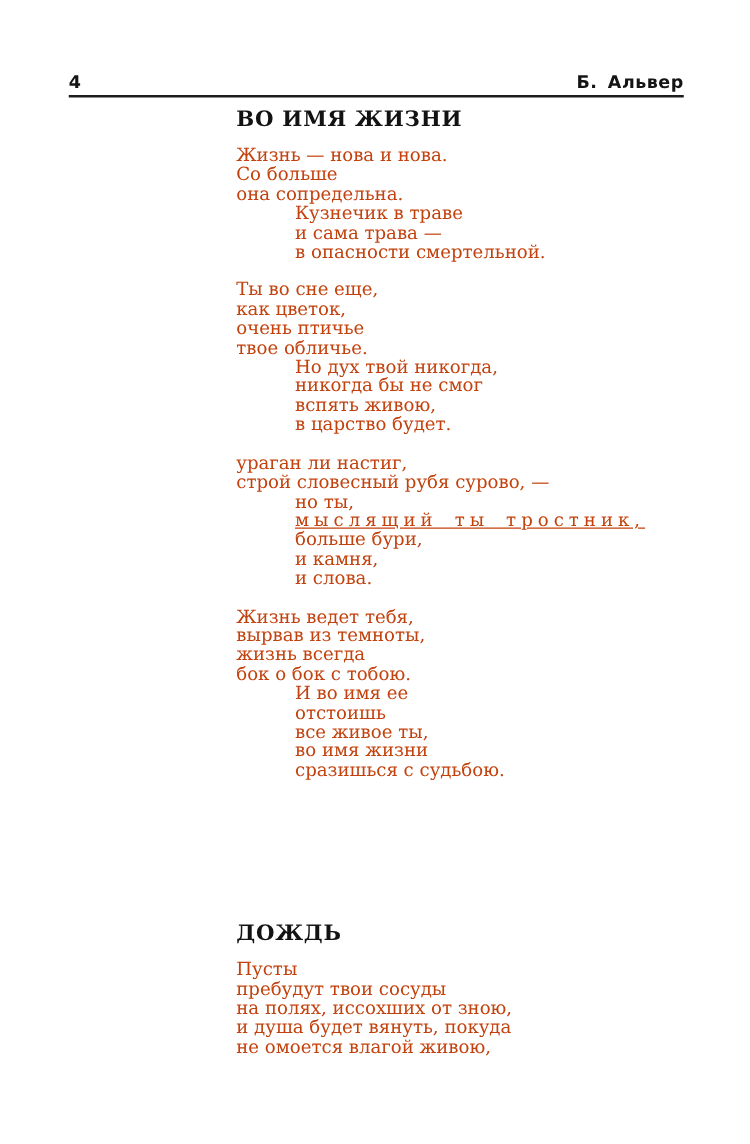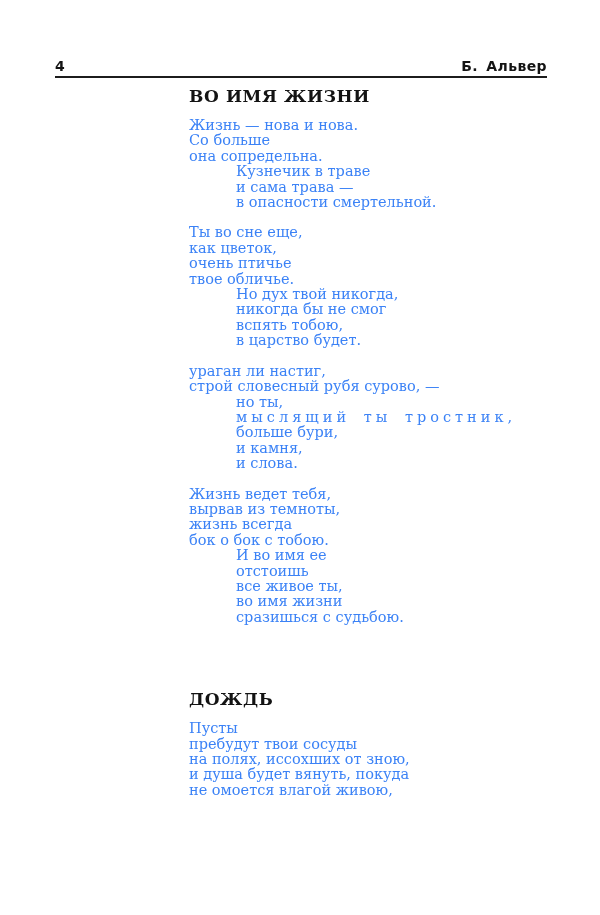--- a/index.html
+++ b/index.html
@@ -43,31 +43,31 @@
     width: 400px;
   }
   .poem-title {
     font-size: 17px;
     font-weight: bold;
     line-height: 20px;
     letter-spacing: 0.6px;
     margin: 0 0 12px 0;
     color: #131313;
   }
-  .poem + .poem { margin-top: 64px; }
+  .poem + .poem { margin-top: 112px; }
   .stanza { margin-bottom: 15px; }
   .stanza:last-child { margin-bottom: 0; }
   .line {
     font-size: 14.5px;
     line-height: 15.4px;
     white-space: nowrap;
-    color: #3b82f6;
+    color: #c2410c;
   }
   .line.indent { padding-left: 47px; }
-  .line.spaced { letter-spacing: 4px; word-spacing: 5px; }
+  .line.spaced { letter-spacing: 4px; word-spacing: 5px; text-decoration: underline; }
 </style>
 </head>
 <body>
 
 <div class="page">
   <header class="running-head">
     <span class="page-num">4</span>
     <span class="author">Б. Альвер</span>
   </header>
 
@@ -82,21 +82,21 @@
           <div class="line indent">и сама трава —</div>
           <div class="line indent">в опасности смертельной.</div>
         </div>
         <div class="stanza">
           <div class="line">Ты во сне еще,</div>
           <div class="line">как цветок,</div>
           <div class="line">очень птичье</div>
           <div class="line">твое обличье.</div>
           <div class="line indent">Но дух твой никогда,</div>
           <div class="line indent">никогда бы не смог</div>
-          <div class="line indent">вспять тобою,</div>
+          <div class="line indent">вспять живою,</div>
           <div class="line indent">в царство будет.</div>
         </div>
         <div class="stanza">
           <div class="line">ураган ли настиг,</div>
           <div class="line">строй словесный рубя сурово, —</div>
           <div class="line indent">но ты,</div>
           <div class="line indent spaced">мыслящий ты тростник,</div>
           <div class="line indent">больше бури,</div>
           <div class="line indent">и камня,</div>
           <div class="line indent">и слова.</div>

